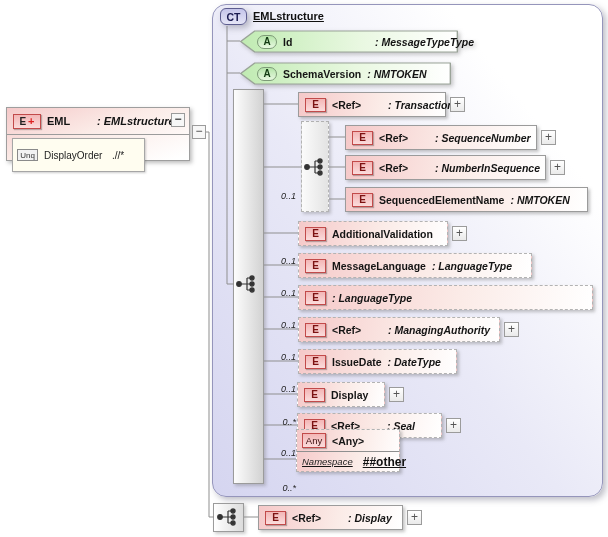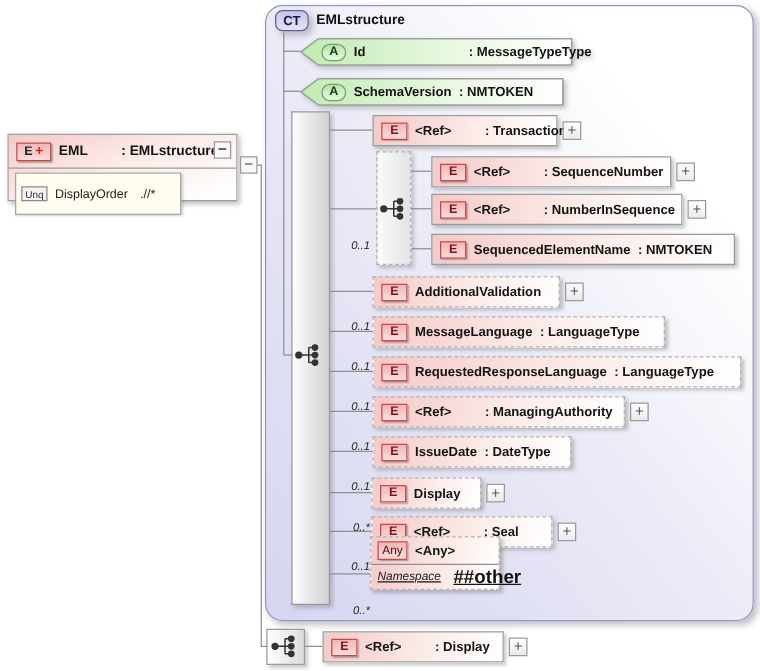--- a/index.html
+++ b/index.html
@@ -22,21 +22,21 @@
 
   
   .row{position:absolute;box-sizing:border-box;height:25px;display:flex;align-items:center;
        gap:6px;padding:0 6px;border:1px solid #9b9b9b;white-space:nowrap;
        background:linear-gradient(100deg,#f5c9c9 0%,#fbebe7 55%,#ffffff 100%);
        box-shadow:2px 2px 3px rgba(90,90,90,.35);z-index:3;
        font-weight:bold;font-size:10.5px;color:#141414;}
   .row.dashed{border:1px dashed #b3b3b3;}
   .nm.ref{min-width:50px;display:inline-block;}
   .nm.attr-nm{min-width:86px;display:inline-block;}
-  .tp{white-space:pre;}
+  .tp{white-space:pre;font-style:italic;}
 
   
   .bdg{display:flex;align-items:center;justify-content:center;box-sizing:border-box;flex:0 0 auto;}
   .bdg.e{width:21px;height:14px;border:1px solid #c24a4a;color:#7c1212;font-size:10px;font-weight:bold;
          background:linear-gradient(180deg,#f3b6b6 0%,#fbdcdc 100%);box-shadow:1px 1px 1px rgba(0,0,0,.25);}
   .bdg.any{width:24px;height:15px;border:1px solid #c24a4a;color:#3a1010;font-size:9.5px;font-weight:normal;
          background:linear-gradient(180deg,#f3b6b6 0%,#fbdcdc 100%);box-shadow:1px 1px 1px rgba(0,0,0,.25);}
   .bdg.a{width:20px;height:14px;border:1px solid #7d9a77;border-radius:7px;color:#123a12;font-size:10px;font-weight:bold;
          background:linear-gradient(180deg,#b5e5a9 0%,#e7f8e0 100%);}
   .bdg.ct{width:27px;height:17px;border:1.4px solid #5c5c8e;border-radius:6px;color:#191950;font-size:10.5px;font-weight:bold;
@@ -80,30 +80,30 @@
   .unq-name{min-width:62px;display:inline-block;}
 
   
   .anybox{position:absolute;left:296px;top:429px;width:104px;height:43px;box-sizing:border-box;
        border:1px dashed #b3b3b3;background:linear-gradient(100deg,#f5c9c9 0%,#fbebe7 60%,#ffffff 100%);
        box-shadow:2px 2px 3px rgba(90,90,90,.35);z-index:3;font-size:10.5px;color:#141414;}
   .any-top{height:21px;display:flex;align-items:center;gap:6px;padding:0 5px;border-bottom:1px solid #8f8f8f;
        font-weight:bold;}
   .any-bottom{height:19px;display:flex;align-items:center;gap:10px;padding:0 5px;text-decoration:underline;}
   .ns-label{font-style:italic;font-size:9.5px;color:#222;}
-  .ns-value{font-weight:bold;font-size:15px;color:#111;}
+  .ns-value{font-weight:bold;font-size:12px;color:#111;}
 </style>
 </head>
 <body>
 
 <div class="canvas">
 
   <div class="ct"></div>
   <div class="bdg ct" style="position:absolute;left:220px;top:8px;z-index:3;">CT</div>
-  <div class="ct-title" style="left:253px;top:10px;">EMLstructure</div>
+  <div class="ct-title" style="left:253px;top:10px;text-decoration:underline;">EMLstructure</div>
 
   <div class="bar" style="left:233px;top:89px;width:31px;height:395px;"></div>
   <div class="bar dashed" style="left:301px;top:121px;width:28px;height:91px;"></div>
   <div class="bar" style="left:213px;top:503px;width:31px;height:29px;background:linear-gradient(to right,#ffffff,#dcdcdc);"></div>
 
   <svg class="wires" width="608" height="537">
     <g stroke="#8f8f8f" stroke-width="1" fill="none">
       <path d="M205,132 H209 V517 H214"></path>
       <path d="M227,26 V284"></path>
       <path d="M227,41 H240"></path>
@@ -235,21 +235,20 @@
   <div class="card" style="left:272px;top:249px;">0..1</div>
   <div class="row dashed" style="left:298px;top:253px;width:234px;">
     <span class="bdg e">E</span>
     <span class="nm">MessageLanguage</span>
     <span class="tp">: LanguageType</span>
   </div>
 
   <div class="card" style="left:272px;top:281px;">0..1</div>
   <div class="row dashed" style="left:298px;top:285px;width:295px;">
     <span class="bdg e">E</span>
-    <span class="nm">RequestedResponseLanguage</span>
     <span class="tp">: LanguageType</span>
   </div>
 
   <div class="card" style="left:272px;top:313px;">0..1</div>
   <div class="row dashed" style="left:298px;top:317px;width:202px;">
     <span class="bdg e">E</span>
     <span class="nm ref">&lt;Ref&gt;</span>
     <span class="tp">: ManagingAuthority</span>
   </div>
   <div class="plus" style="left:504px;top:322px;">+</div>

